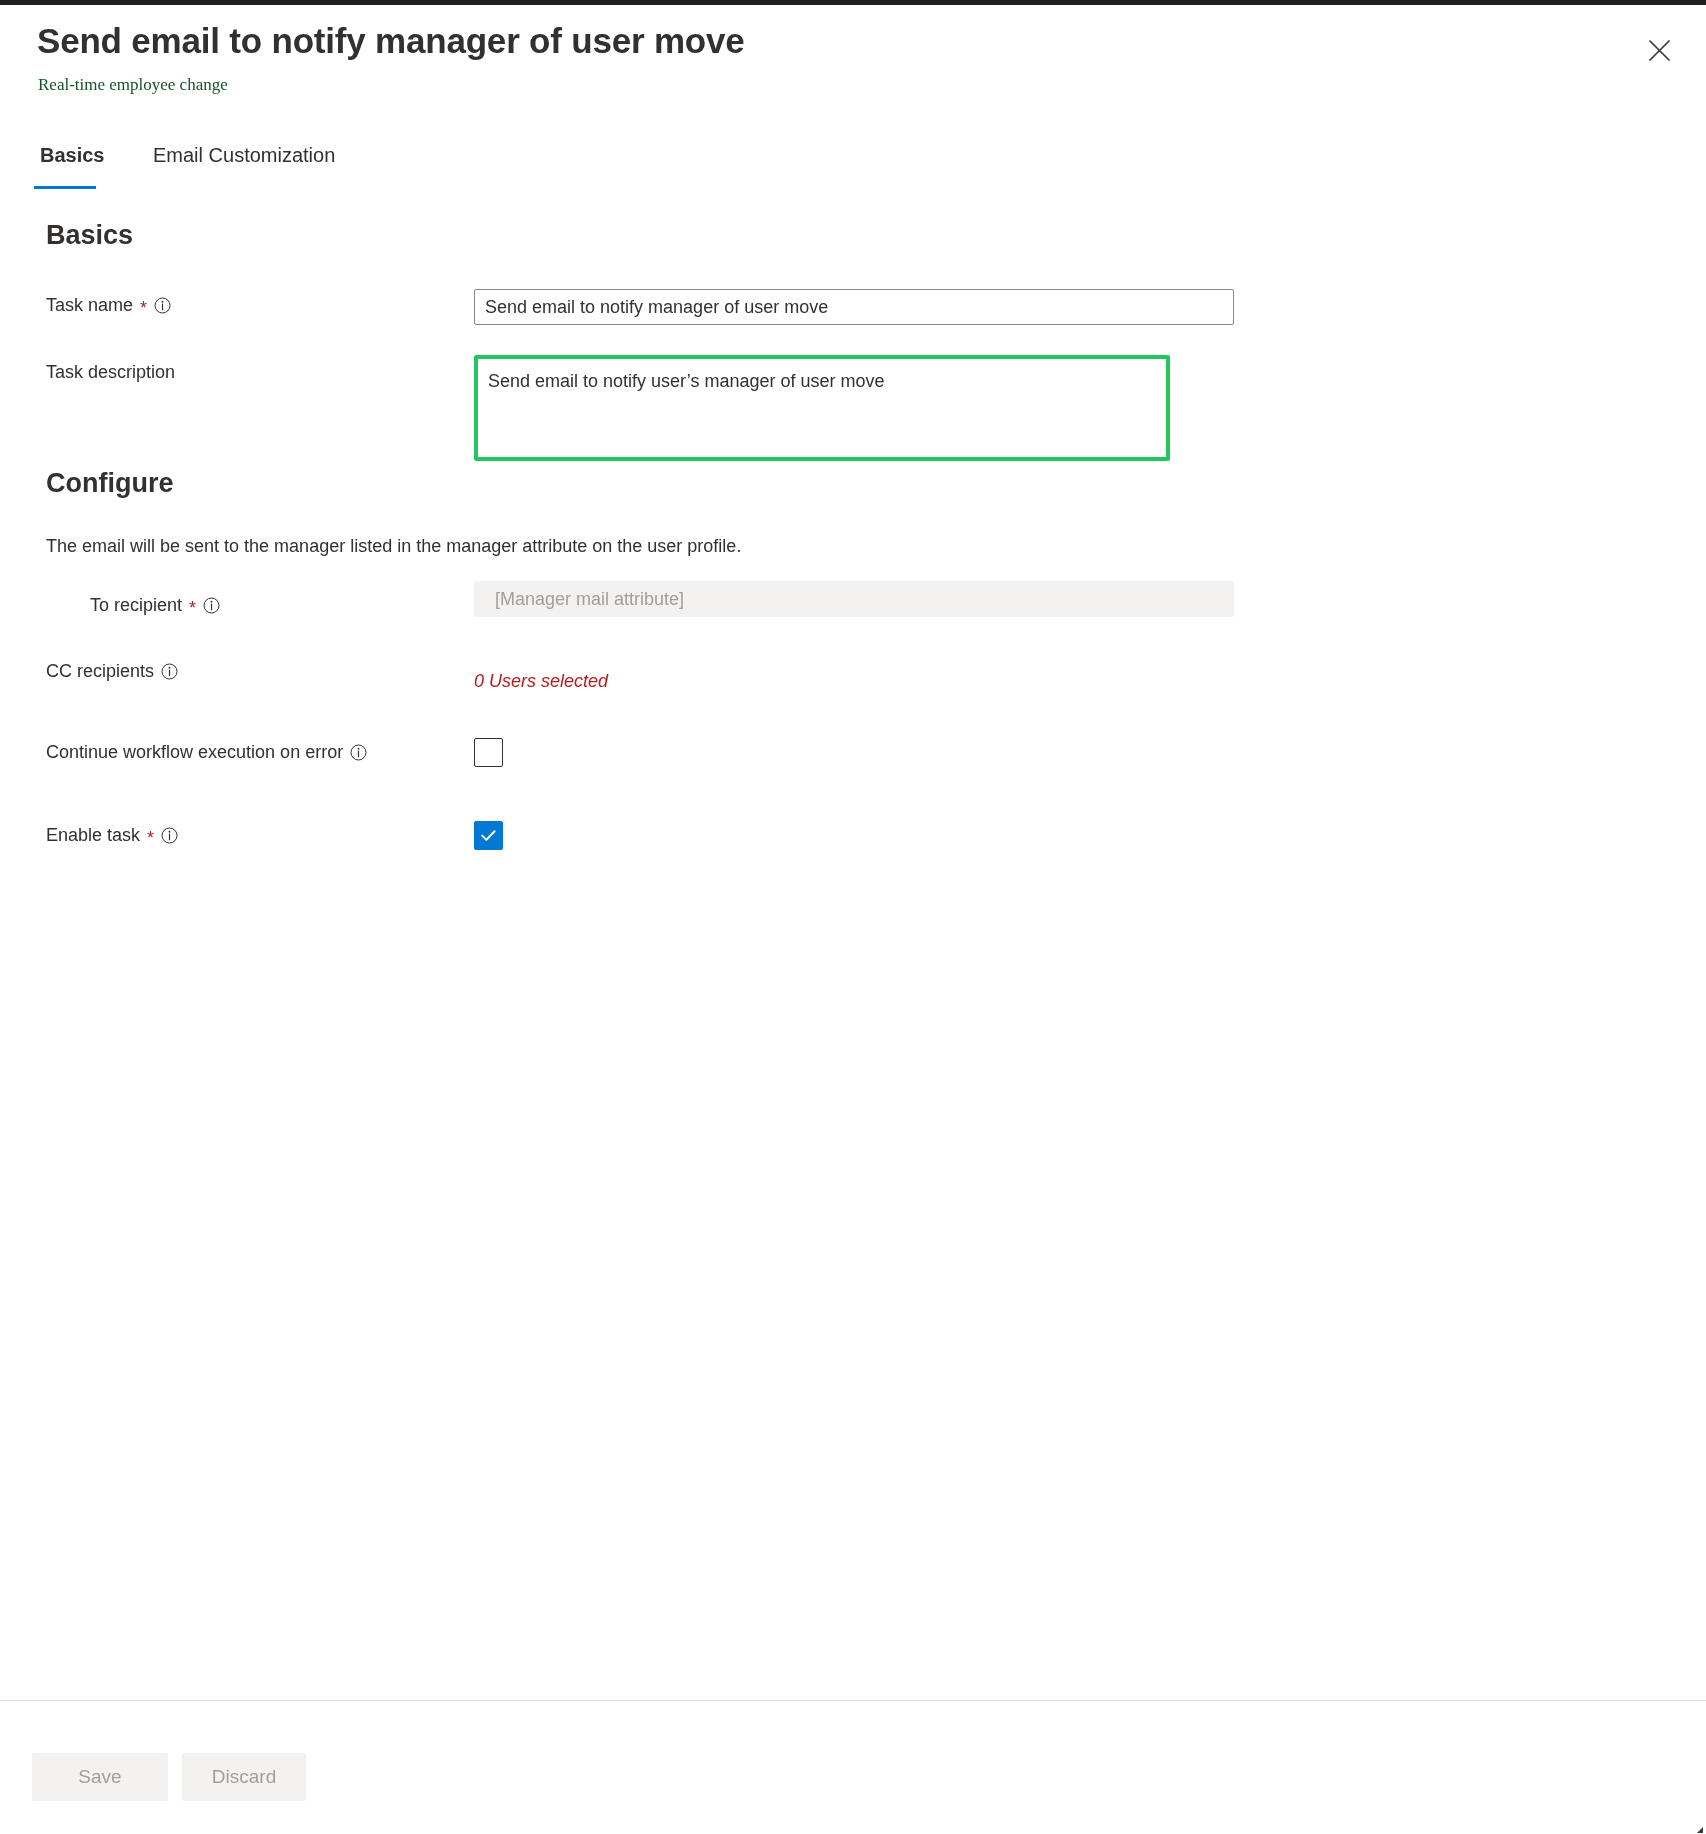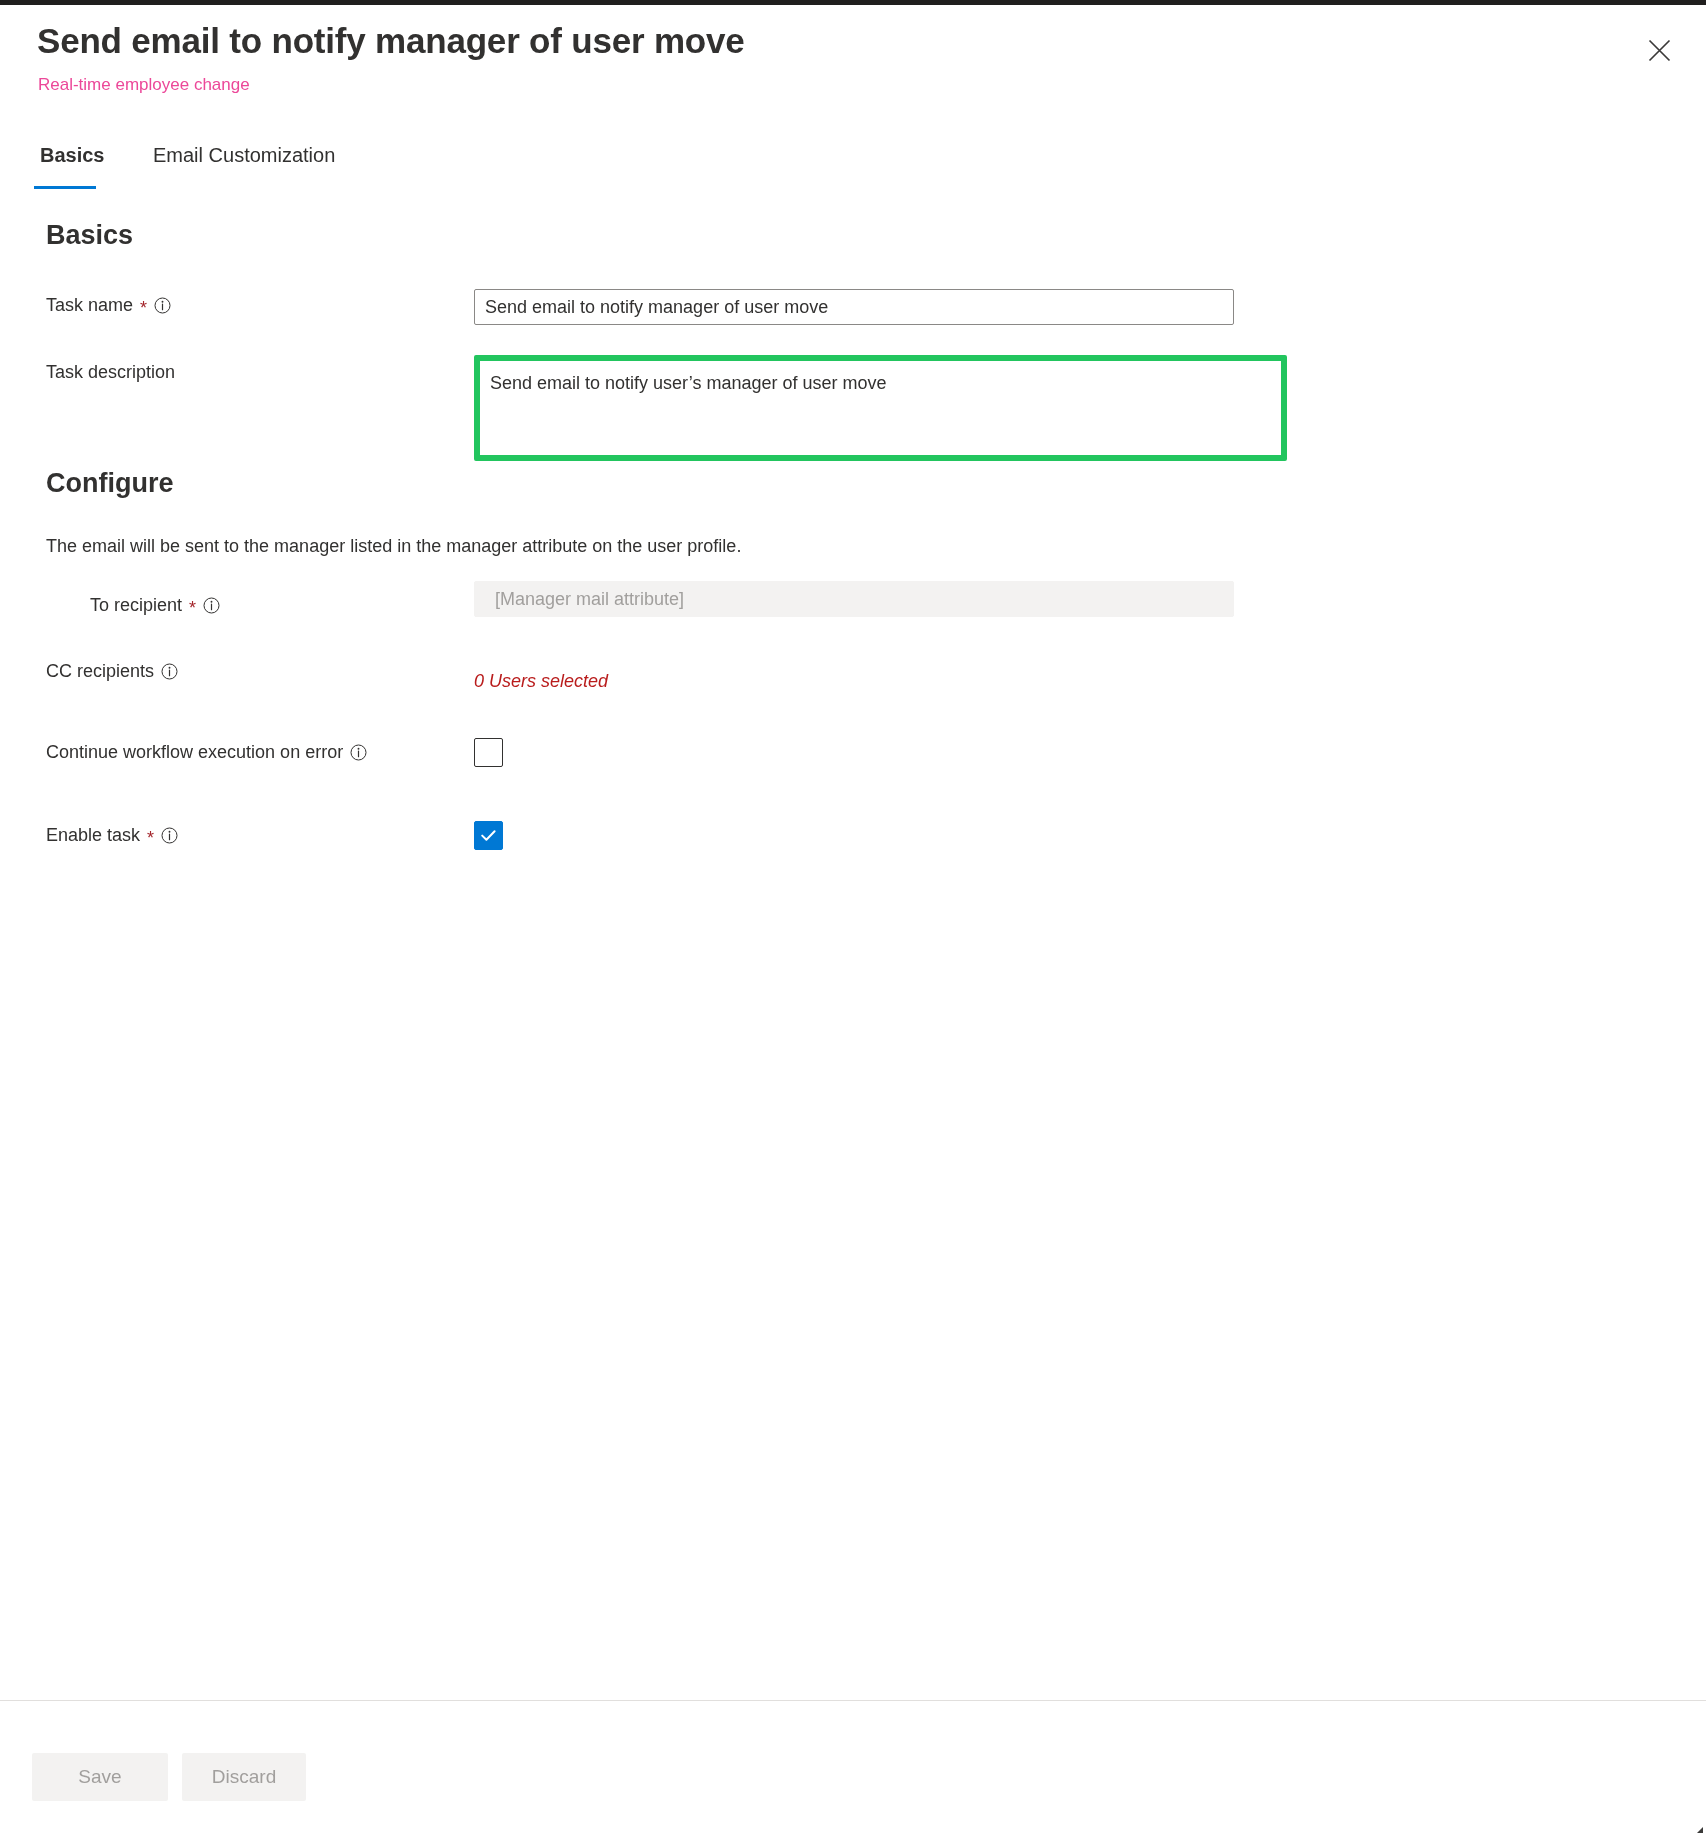--- a/index.html
+++ b/index.html
@@ -49,22 +49,23 @@
     font-weight: 600;
     color: #323130;
     letter-spacing: -0.2px;
     white-space: nowrap;
   }
   .subtitle {
     position: absolute;
     left: 38px;
     top: 70px;
     font-size: 17px;
-    color: #ec4899;
+    color: #14532d;
     white-space: nowrap;
+    font-family: Liberation Serif, serif;
   }
   .close-btn {
     position: absolute;
     right: 24px;
     top: 22px;
     width: 46px;
     height: 46px;
     display: flex;
     align-items: center;
     justify-content: center;
@@ -178,23 +179,23 @@
     font-family: "Liberation Sans", sans-serif;
     font-size: 18px;
     color: #323130;
     padding: 0 10px;
     box-sizing: border-box;
   }
   .text-area {
     position: absolute;
     left: 474px;
     top: 164px;
-    width: 813px;
+    width: 696px;
     height: 106px;
-    border: 6px solid #22c55e;
+    border: 4px solid #22c55e;
     border-radius: 2px;
     background: #ffffff;
     font-family: "Liberation Sans", sans-serif;
     font-size: 18px;
     color: #323130;
     padding: 10px 10px;
     box-sizing: border-box;
     resize: none;
     line-height: 1.35;
   }

